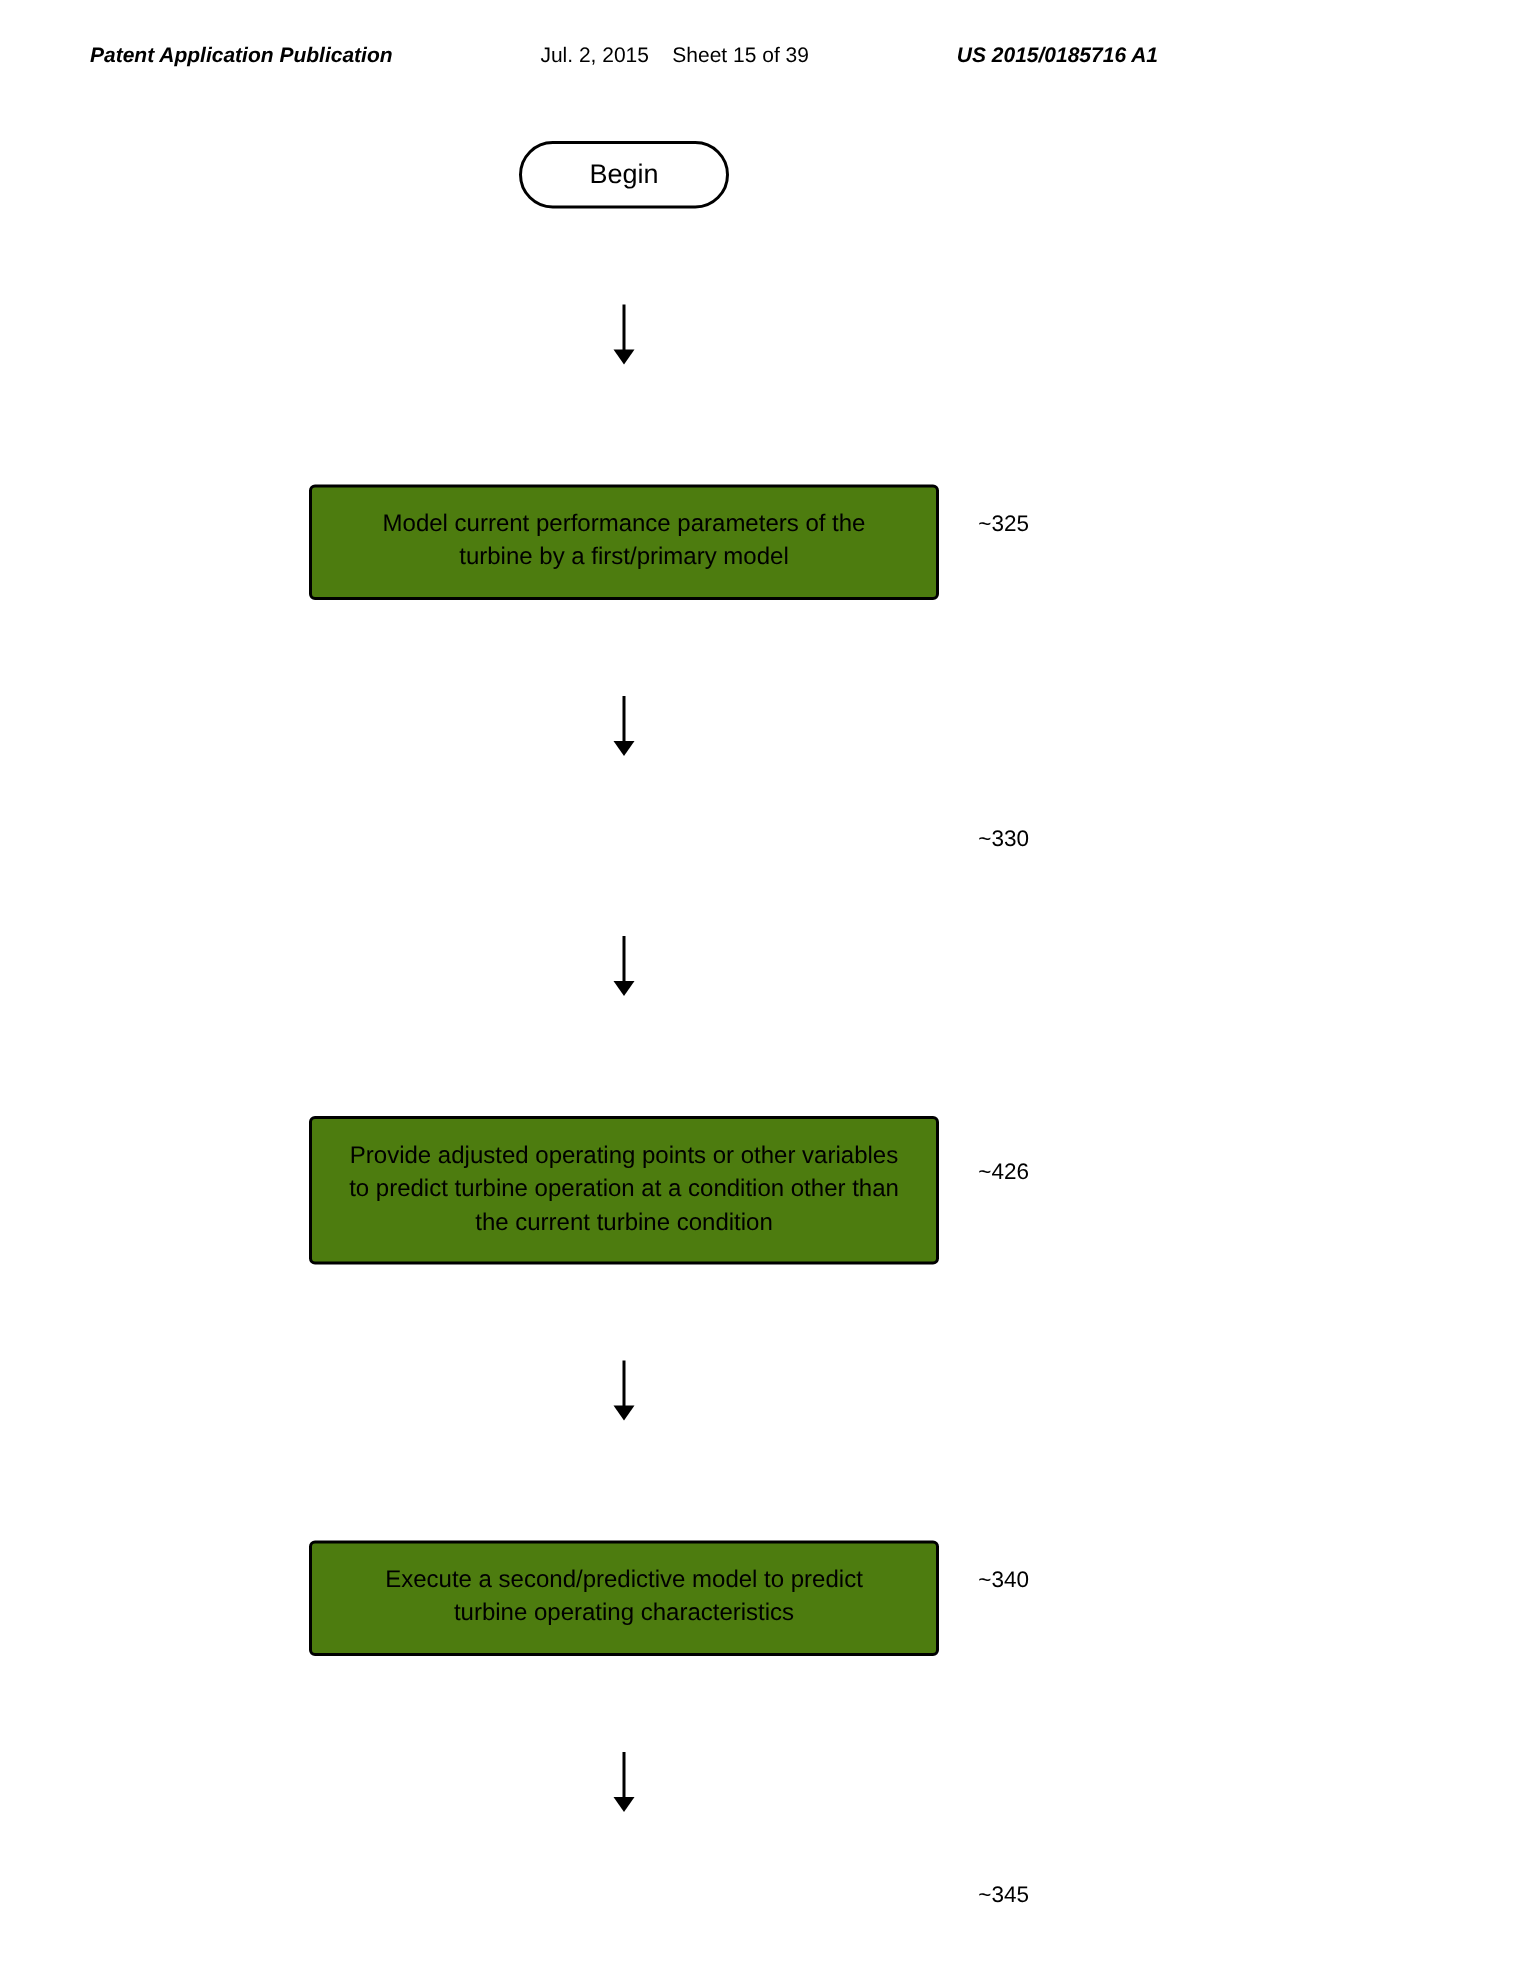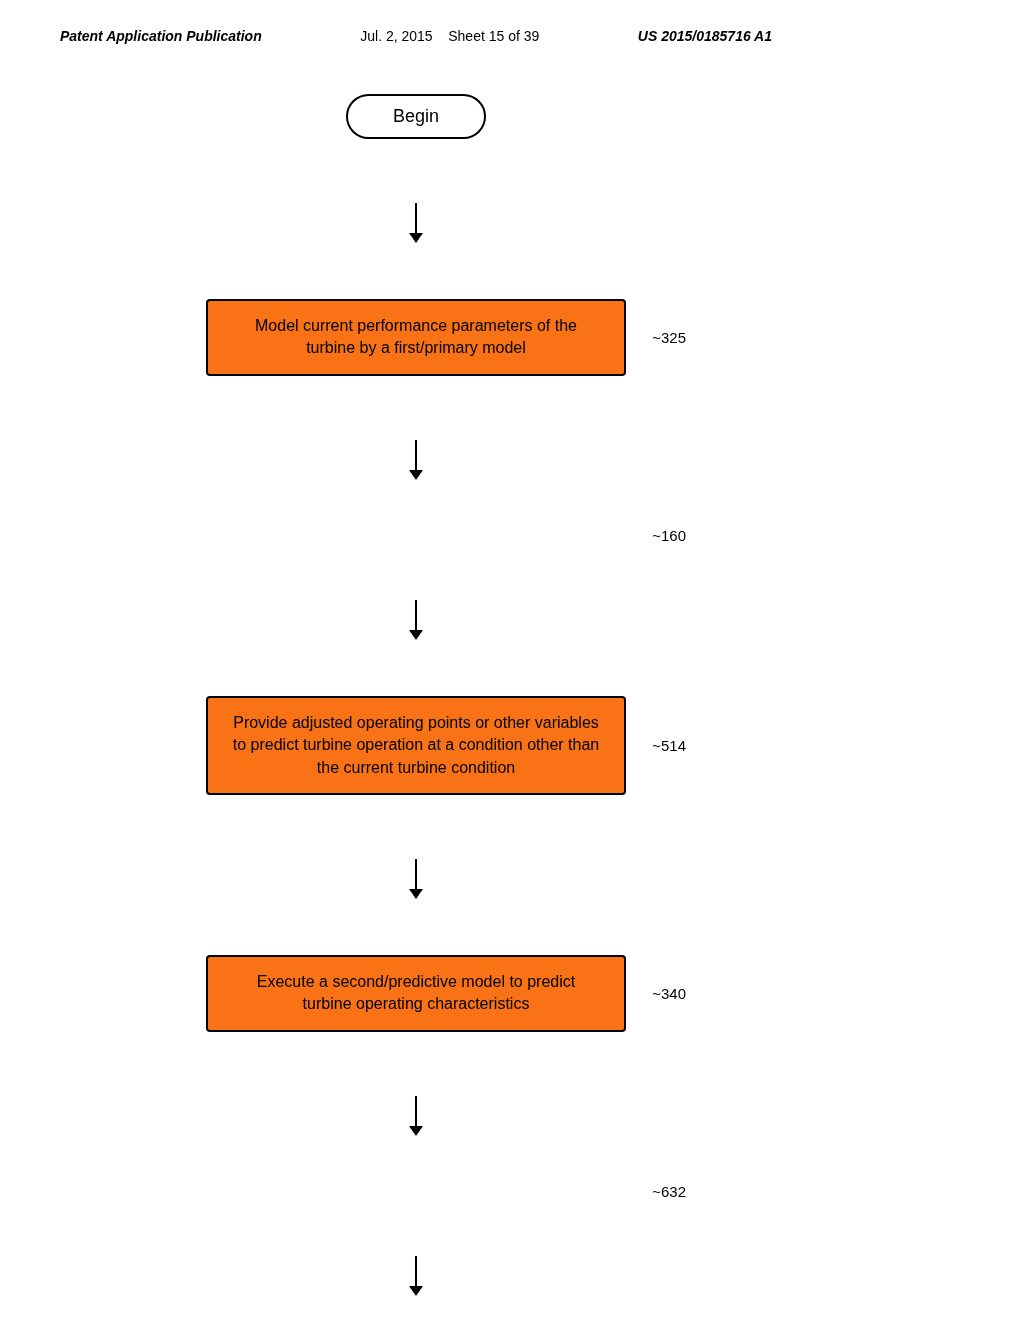--- a/index.html
+++ b/index.html
@@ -83,23 +83,24 @@
       background: #fff;
       min-width: 140px;
     }
 
     .rect {
       border: 2.5px solid #000;
       border-radius: 4px;
       padding: 14px 24px;
       font-size: 16px;
       text-align: center;
-      background: #f97316;
+      background: #4d7c0f;
       width: 420px;
       line-height: 1.4;
+      margin-top: 24px;
     }
 
     .arrow {
       width: 2.5px;
       background: #000;
       height: 32px;
       position: relative;
       margin: 0 auto;
     }
 
@@ -200,35 +201,35 @@
         </div>
       </div>
 
       <div class="arrow-spacer"></div>
       <div class="arrow"></div>
       <div class="arrow-spacer"></div>
 
       <div class="node-container">
         <div class="node-label-right">
           <span>~</span>
-          <span>160</span>
+          <span>330</span>
         </div>
       </div>
 
       <div class="arrow-spacer"></div>
       <div class="arrow"></div>
       <div class="arrow-spacer"></div>
 
       <div class="node-container">
         <div class="rect">
           <span>Provide adjusted operating points or other variables to predict turbine operation at a condition other than the current turbine condition</span>
         </div>
         <div class="node-label-right">
           <span>~</span>
-          <span>514</span>
+          <span>426</span>
         </div>
       </div>
 
       <div class="arrow-spacer"></div>
       <div class="arrow"></div>
       <div class="arrow-spacer"></div>
 
       <div class="node-container">
         <div class="rect">
           <span>Execute a second/predictive model to predict turbine operating characteristics</span>
@@ -239,21 +240,21 @@
         </div>
       </div>
 
       <div class="arrow-spacer"></div>
       <div class="arrow"></div>
       <div class="arrow-spacer"></div>
 
       <div class="node-container">
         <div class="node-label-right">
           <span>~</span>
-          <span>632</span>
+          <span>345</span>
         </div>
       </div>
 
       <div class="arrow-spacer"></div>
       <div class="arrow"></div>
       <div class="arrow-spacer"></div>
 
       <div class="node-container">
         <div class="oval">
           <span>End</span>

